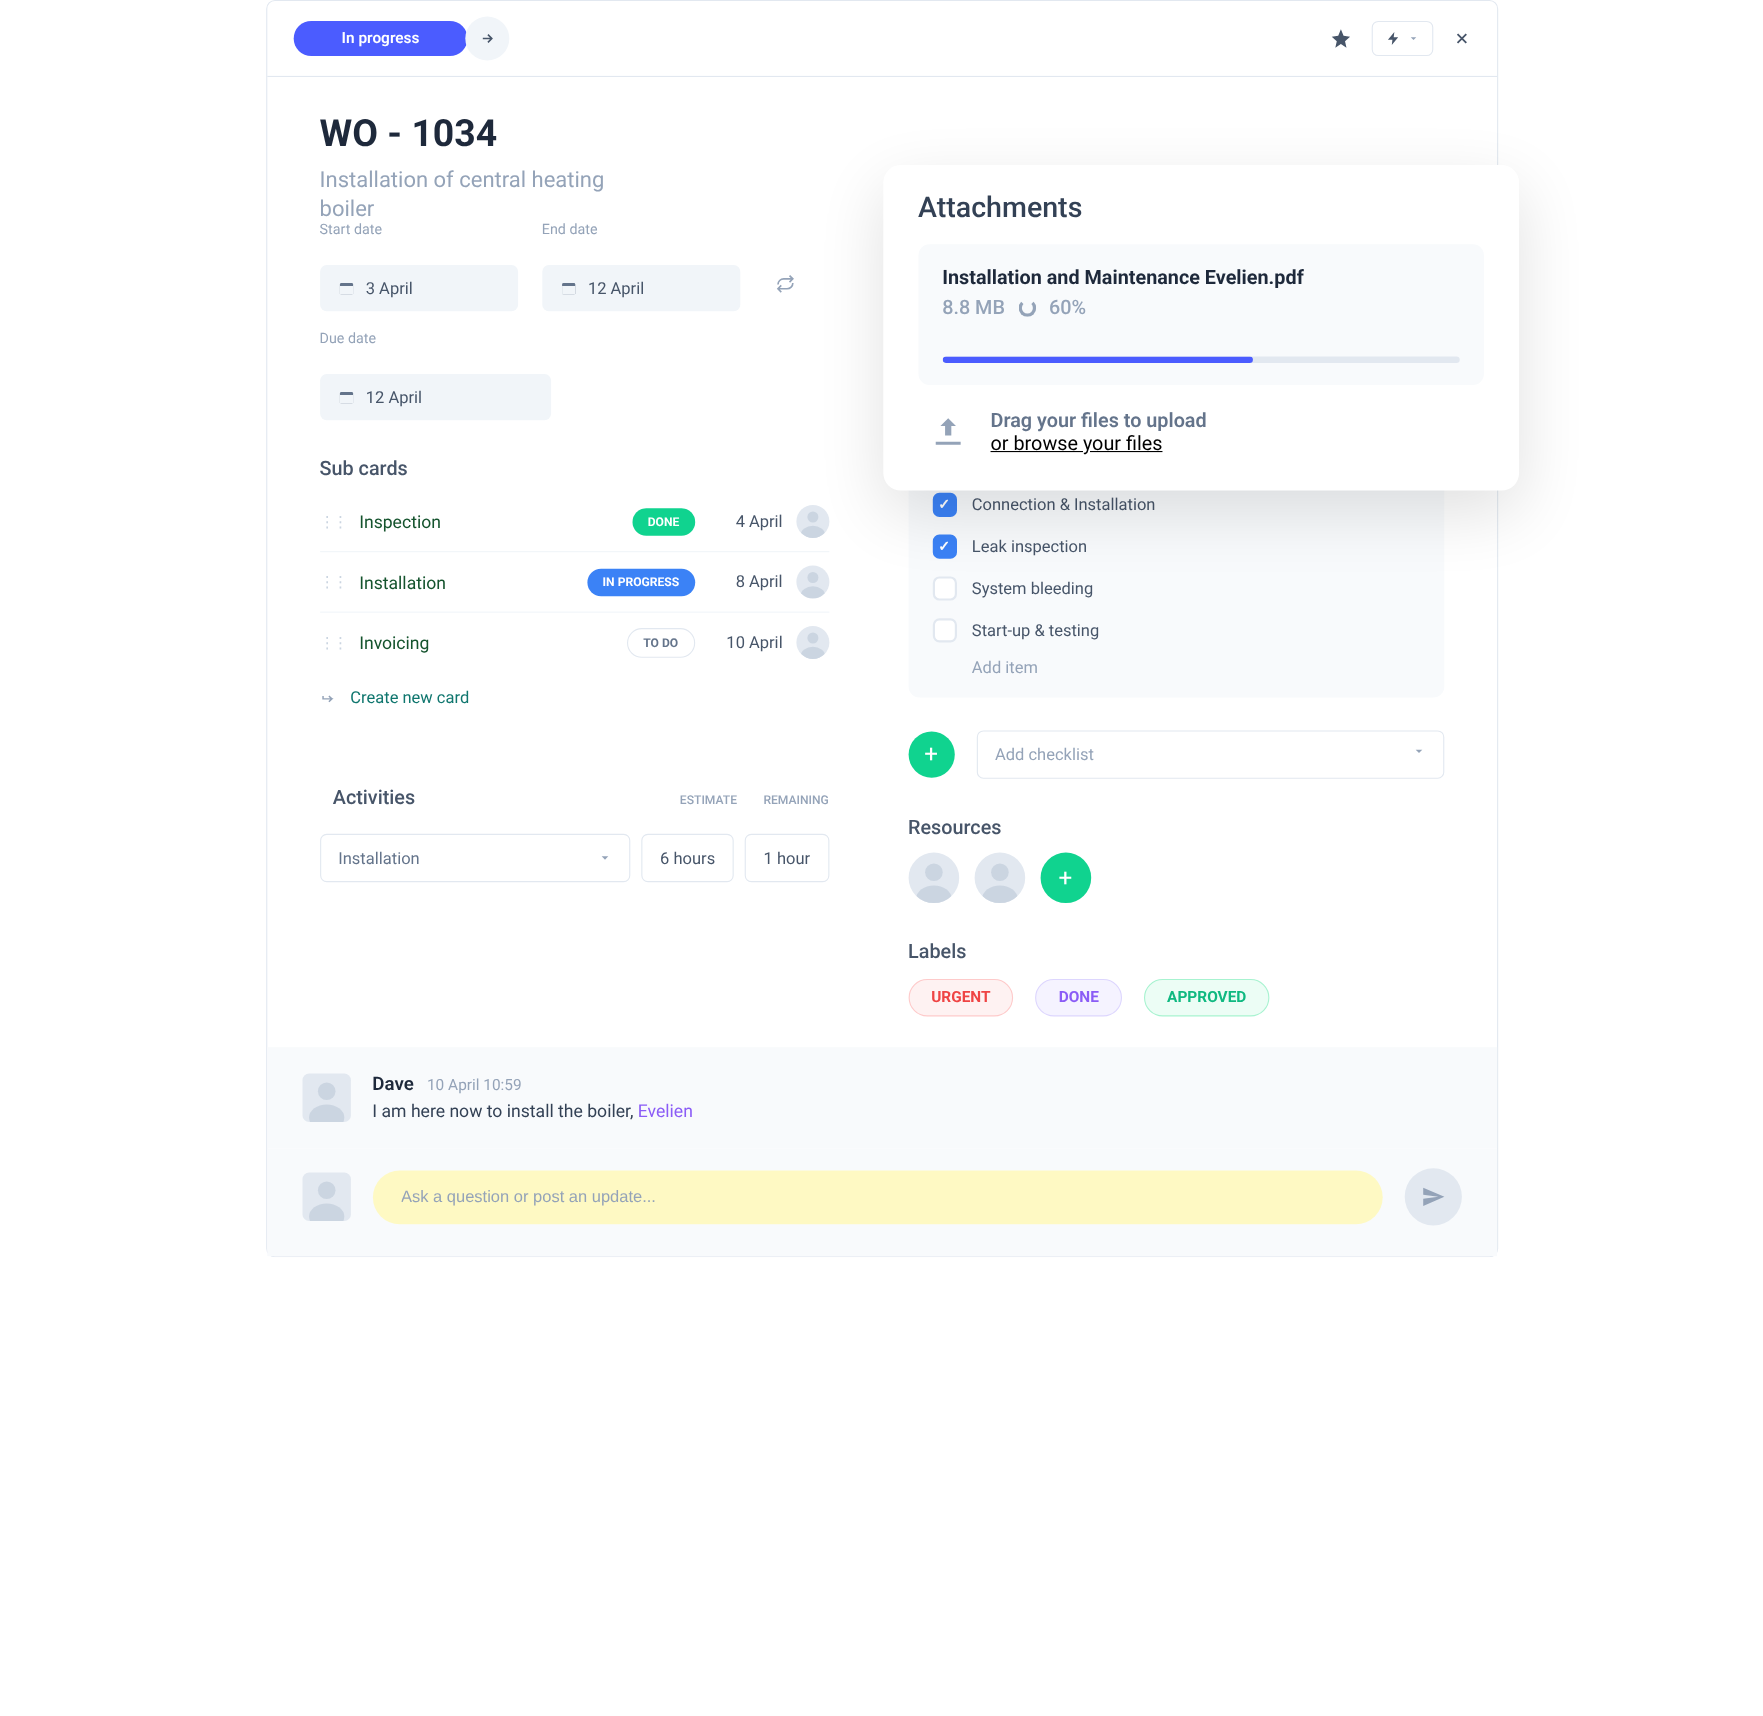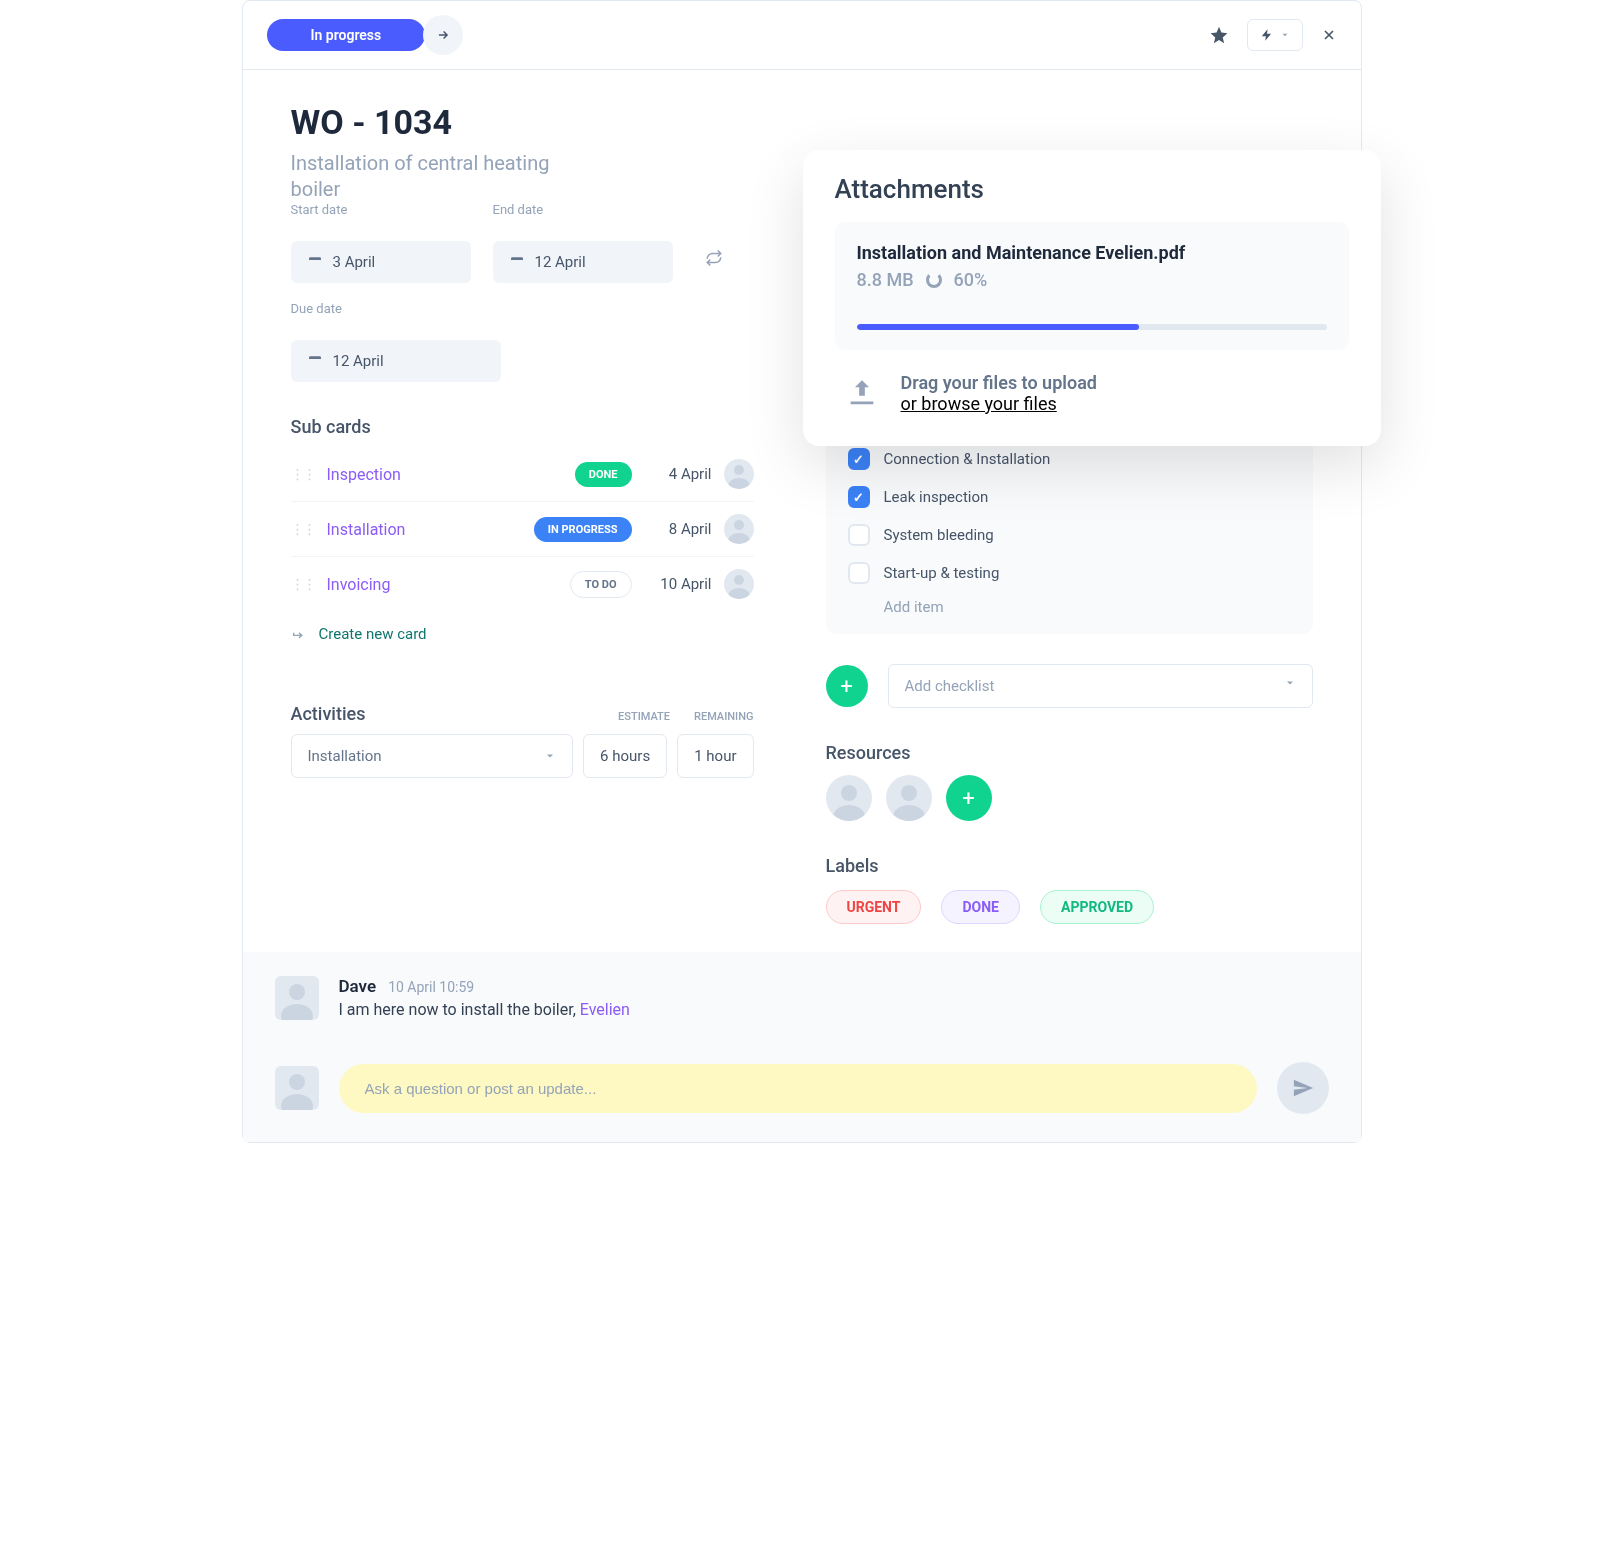--- a/index.html
+++ b/index.html
@@ -20,21 +20,21 @@
 .date-row { display:flex; gap:22px; align-items:flex-end; }
 .date-group { display:flex; flex-direction:column; gap:24px; }
 .date-label { font-size:13px; color:#94a3b8; }
 .date-box { background:#f1f5f9; border:none; border-radius:6px; padding:12px 16px; display:flex; align-items:center; gap:10px; cursor:pointer; min-width:180px; font-size:15px; color:#475569; }
 .date-box .mini-cal { color:#64748b; }
 .refresh-ic { color:#94a3b8; margin-left:10px; padding-bottom:12px; cursor:pointer; }
 .section-label { font-size:18px; font-weight:500; color:#475569; margin-top:34px; margin-bottom:10px; }
 .subcard-row { display:flex; align-items:center; padding:12px 0; border-bottom:1px solid #f1f5f9; gap:12px; }
 .subcard-row:last-of-type { border-bottom:none; }
 .drag-dots { color:#cbd5e1; cursor:grab; font-size:14px; letter-spacing:-2px; }
-.subcard-name { flex:1; font-size:16px; color:#8b5cf6; }
+.subcard-name { flex:1; font-size:16px; color:#14532d; }
 .badge { font-size:11px; font-weight:700; padding:6px 14px; border-radius:999px; }
 .badge-done { background:#10d38f; color:#fff; }
 .badge-progress { background:#3b82f6; color:#fff; }
 .badge-todo { background:#fff; color:#64748b; border:1px solid #e2e8f0; }
 .subcard-date { font-size:15px; color:#475569; width:68px; text-align:right; }
 .avatar { width:30px; height:30px; border-radius:50%; background:#e2e8f0; overflow:hidden; display:flex; align-items:center; justify-content:center; font-size:12px; color:#64748b; flex-shrink:0; }
 .create-link { display:flex; align-items:center; gap:12px; color:#0f766e; font-size:15px; margin-top:14px; cursor:pointer; }
 .act-head { display:flex; justify-content:space-between; align-items:baseline; margin-top:60px; }
 .act-cols { display:flex; gap:24px; font-size:11px; color:#94a3b8; font-weight:500; }
 .act-row { display:flex; gap:10px; margin-top:10px; }
@@ -207,21 +207,21 @@
           </div>
         </div>
       <div class="create-link">
         <svg width="16" height="16" viewBox="0 0 24 24" fill="none" stroke="#94a3b8" stroke-width="2">
             <path d="M4 10v4h12l-4 4m4-4l-4-4"></path>
           </svg>
         <span>Create new card</span>
       </div>
 
       <div class="act-head">
-        <div class="section-label" style="margin:0">Activities</div>
+        <div class="section-label" style="margin:12px">Activities</div>
         <div class="act-cols">
           <span>ESTIMATE</span>
           <span>REMAINING</span>
         </div>
       </div>
       <div class="act-row">
         <div class="act-select">
           <span>Installation</span>
           <svg width="12" height="12" viewBox="0 0 24 24" fill="#94a3b8">
               <path d="M6 9l6 6 6-6z"></path>

